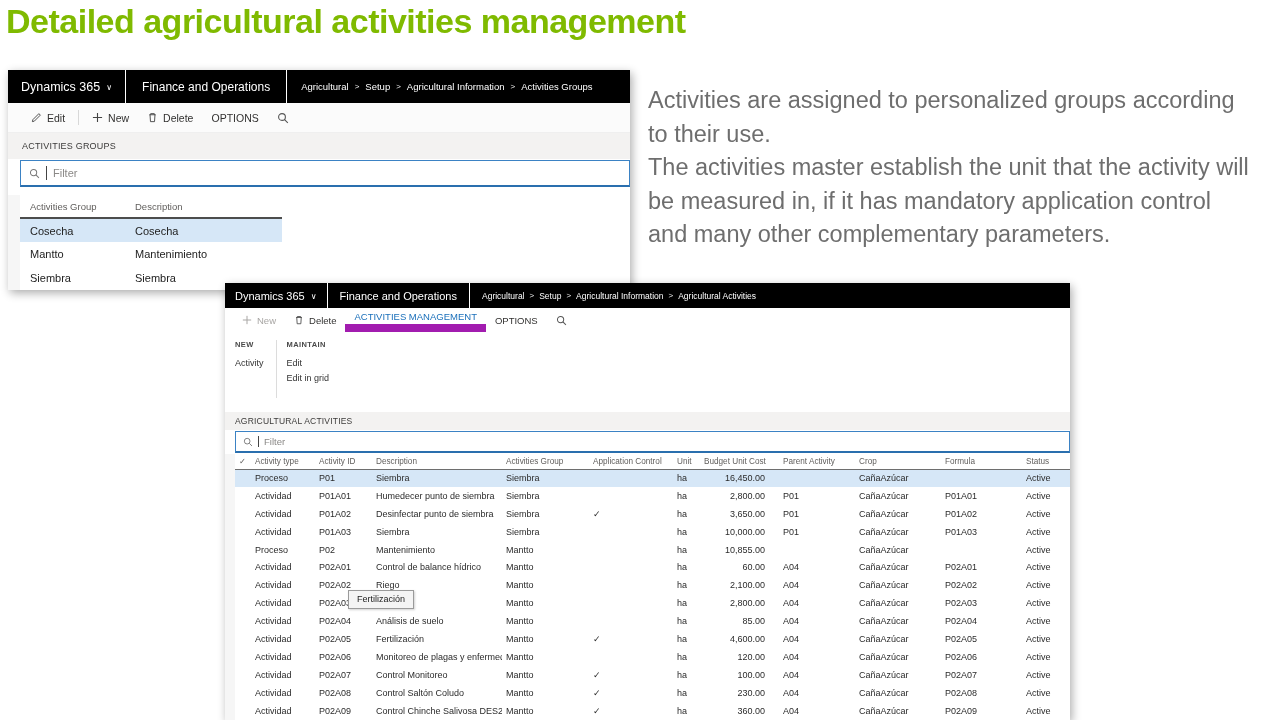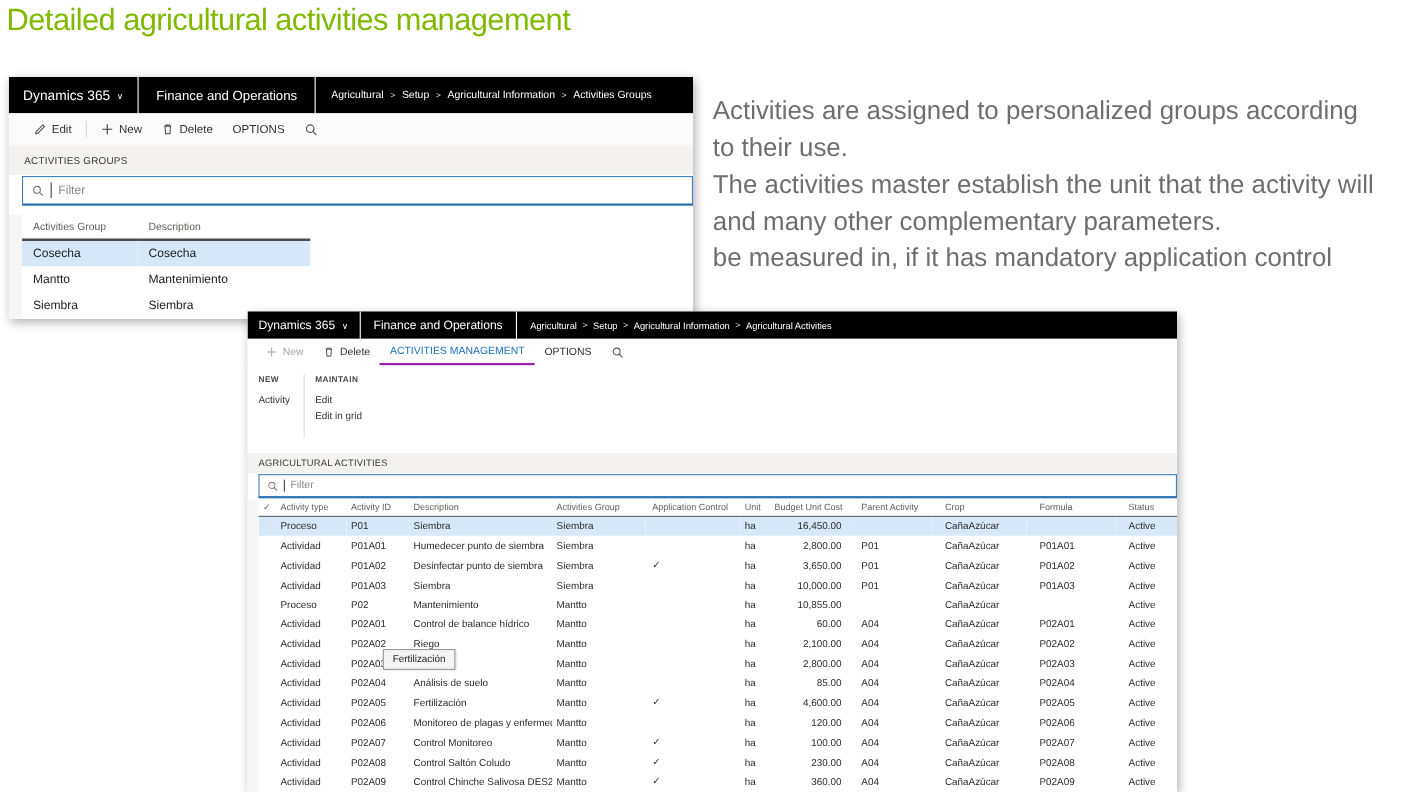--- a/index.html
+++ b/index.html
@@ -1,21 +1,21 @@
 <!DOCTYPE html>
 <html><head>
 <meta charset="utf-8">
 <style>
   * { margin:0; padding:0; box-sizing:border-box; }
   html,body { width:1280px; height:720px; }
   body { font-family:"Liberation Sans","DejaVu Sans",sans-serif; background:#ffffff; overflow:hidden; }
   #stage { position:relative; width:1280px; height:720px; background:#ffffff; overflow:hidden; }
 
   
-  .slide-title { position:absolute; left:6px; top:2px; font-size:28px; font-weight:400; color:#7FBA00; letter-spacing:-0.5px; }
+  .slide-title { position:absolute; left:6px; top:2px; font-size:34px; font-weight:700; color:#7FBA00; letter-spacing:-0.5px; }
   .slide-desc { position:absolute; left:648px; top:84px; width:632px; font-size:23.5px; font-weight:300; color:#6e6e6e; line-height:33.5px; }
 
   
   .d365-window { position:absolute; background:#fff; box-shadow:2px 3px 9px rgba(0,0,0,0.33); overflow:hidden; }
   #win1 { left:8px; top:70px; width:622px; height:220px; z-index:1; }
   #win2 { left:225px; top:283px; width:845px; height:437px; z-index:2; }
 
   
   .topbar { background:#000; color:#fff; display:flex; align-items:stretch; }
   #win1 .topbar { height:33px; }
@@ -32,21 +32,21 @@
   .crumbs { display:flex; align-items:center; }
   .crumbs .csep { font-size:8px; opacity:.95; }
 
   
   .toolbar { display:flex; align-items:stretch; background:#fbfbfb; color:#323130; }
   #win1 .toolbar { height:30px; font-size:10.5px; padding-left:14px; border-bottom:1px solid #efefef; }
   #win2 .toolbar { height:24px; font-size:9.5px; padding-left:8px; background:#fff; }
   .tb-item { display:flex; align-items:center; gap:5px; padding:0 9px; white-space:nowrap; }
   .tb-sep { width:1px; background:#d8d8d8; margin:7px 4px; }
   .tb-item.disabled { color:#a8a6a4; }
-  .tb-item.tab-active { color:#1a6fba; border-bottom:2px solid #a21caf; padding-top:0; }
+  .tb-item.tab-active { color:#1a6fba; border-bottom:8px solid #a21caf; padding-top:0; }
   .icon-svg { display:block; }
 
   
   .ribbon { height:80px; background:#fff; display:flex; padding:8px 0 0 10px; }
   .rb-group { display:flex; flex-direction:column; }
   .rb-label { font-size:7.5px; font-weight:bold; letter-spacing:.4px; color:#4a4a4a; margin-bottom:7px; }
   .rb-item { font-size:9px; color:#333; line-height:15px; white-space:nowrap; }
   .rb-div { width:1px; background:#dcdcdc; height:58px; margin:0 10px 0 12px; }
 
   
@@ -97,22 +97,22 @@
 <body>
 
 <div id="stage">
 
   <div class="slide-title">Detailed agricultural activities management</div>
 
   <div class="slide-desc">
     <div>Activities are assigned to personalized groups according</div>
     <div>to their use.</div>
     <div>The activities master establish the unit that the activity will</div>
+    <div>be measured in, if it has mandatory application control</div>
     <div>and many other complementary parameters.</div>
-    <div>be measured in, if it has mandatory application control</div>
   </div>
 
   <div id="win1" class="d365-window">
     <div class="topbar">
       <div class="sect brand">
         <span>Dynamics 365</span>
         <span class="chev">∨</span>
       </div>
       <div class="vdiv"></div>
       <div class="sect product">Finance and Operations</div>

